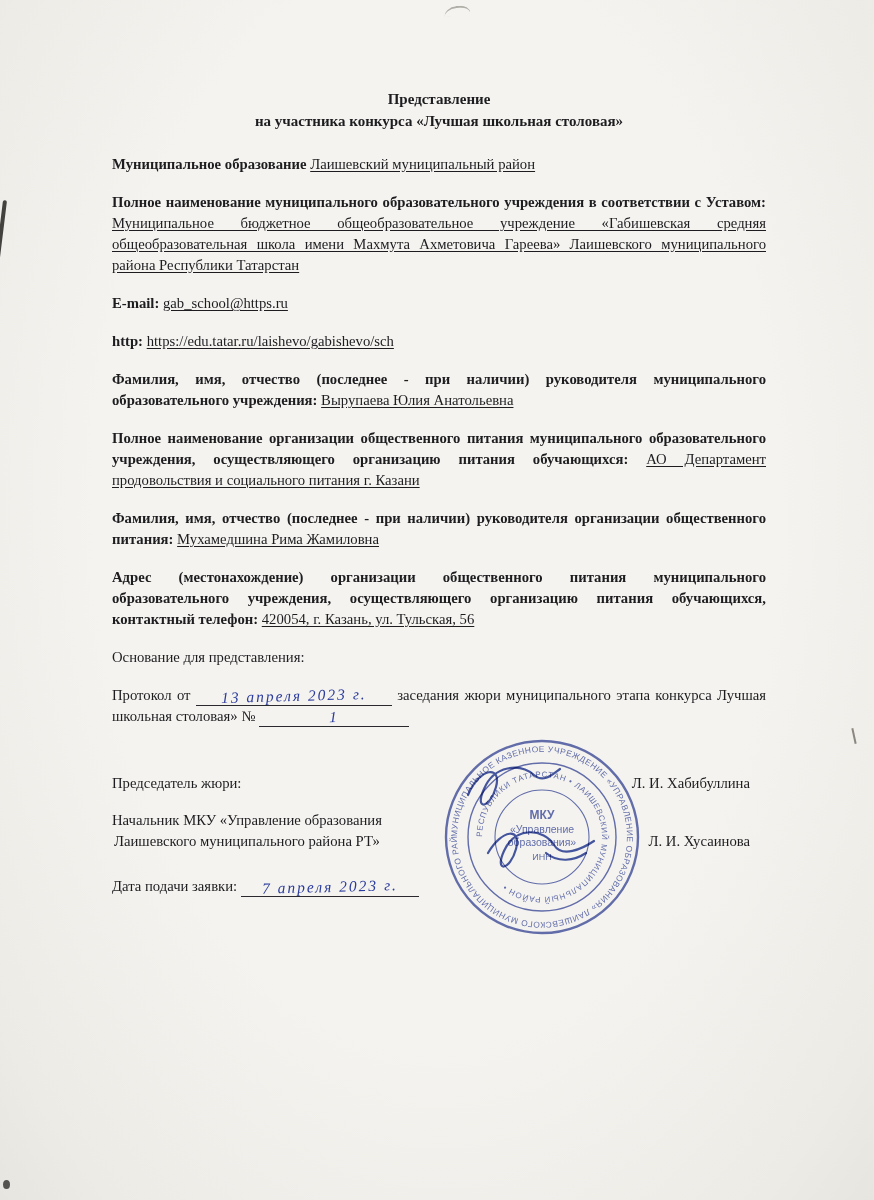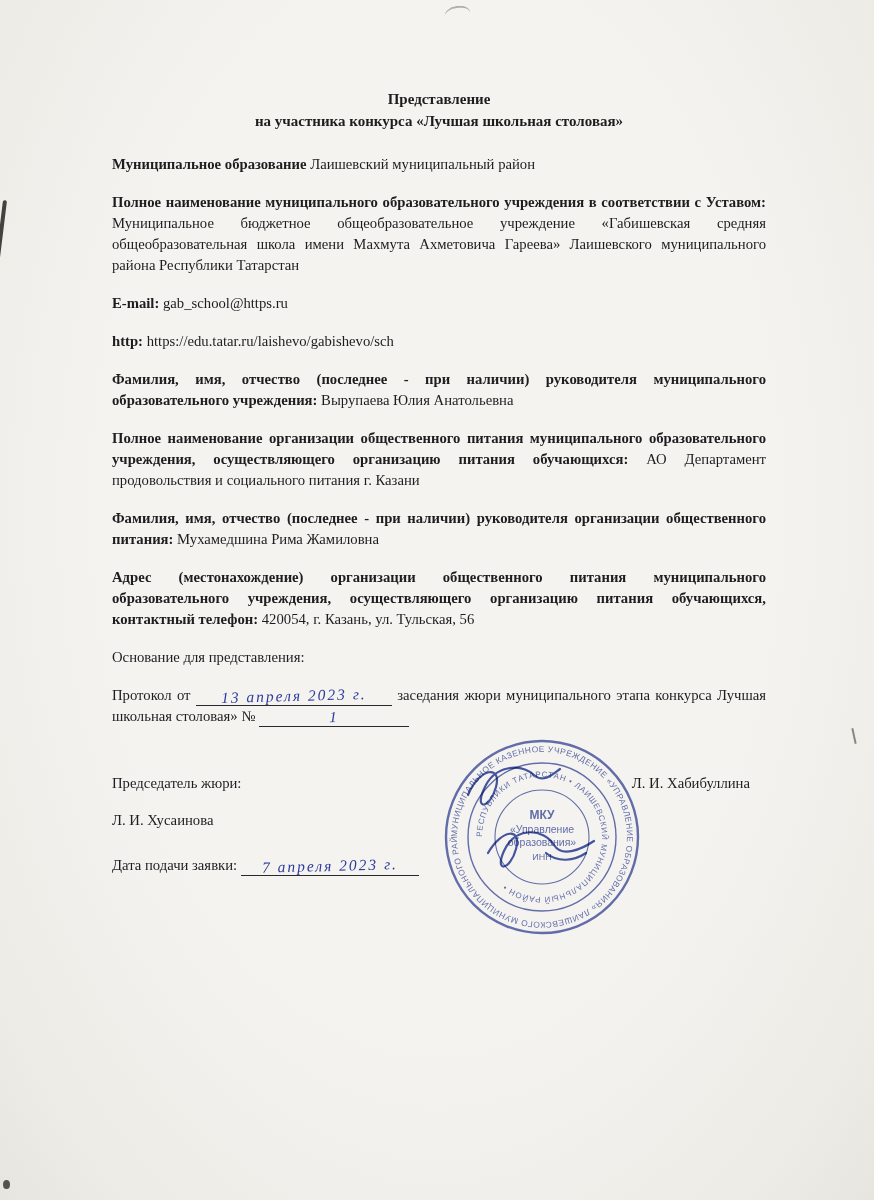--- a/index.html
+++ b/index.html
@@ -6,21 +6,21 @@
   html,body { background:#9a9892; }
   .page {
     position:relative; width:874px; height:1200px; margin:0 auto; overflow:hidden;
     background: radial-gradient(ellipse at 50% 42%, #f4f3ef 55%, #edebe6 88%, #e7e5df 100%);
     font-family:"Liberation Serif", serif; color:#1d1d20;
   }
   .content { position:absolute; left:112px; top:88px; width:654px; }
   .title { text-align:center; font-weight:bold; font-size:15px; line-height:22px; margin-bottom:22px; }
   p.field, p.plain { font-size:14.7px; line-height:21px; text-align:justify; margin-bottom:17px; }
   .lbl { font-weight:bold; }
-  .val { text-underline-offset:2px; }
+  .val { text-decoration:underline; text-underline-offset:2px; }
   .blank { display:inline-block; border-bottom:1px solid #2a2a2e; text-align:center; vertical-align:bottom; line-height:19px; }
   .blank.w-date { width:196px; }
   .blank.w-num { width:150px; }
   .blank.w-appdate { width:178px; }
   .hw { display:inline-block; color:#2c3c9d; font-style:italic; letter-spacing:2px; font-size:15.5px;
         transform:rotate(-1.5deg) translateY(1px); white-space:nowrap; }
   .signatures { position:relative; margin-top:46px; font-size:14.7px; line-height:21px; }
   .sig-row { display:flex; justify-content:space-between; align-items:flex-end;text-align:center; }
   .sig-row + .sig-row { margin-top:16px; }
   .sig-name { margin-right:16px; }
@@ -84,20 +84,24 @@
       <span class="blank w-num"><span class="hw">1</span></span></p>
 
     <div class="signatures">
 
       <div class="sig-row">
         <span>Председатель жюри:</span>
         <span class="sig-name">Л. И. Хабибуллина</span>
       </div>
 
       <div class="sig-row">
+        <span>
+          <span style="display:block">Начальник МКУ «Управление образования</span>
+          <span style="display:block">Лаишевского муниципального района РТ»</span>
+        </span>
         <span class="sig-name">Л. И. Хусаинова</span>
       </div>
 
       <p class="plain date-row"><span>Дата подачи заявки:</span>
         <span class="blank w-appdate"><span class="hw">7 апреля 2023 г.</span></span></p>
 
       <div class="stamp-wrap">
         <svg viewBox="0 0 200 200" width="200" height="200" xmlns="http://www.w3.org/2000/svg">
           <defs>
             <path id="ring1" d="M100,100 m-85,0 a85,85 0 1,1 170,0 a85,85 0 1,1 -170,0"></path>

